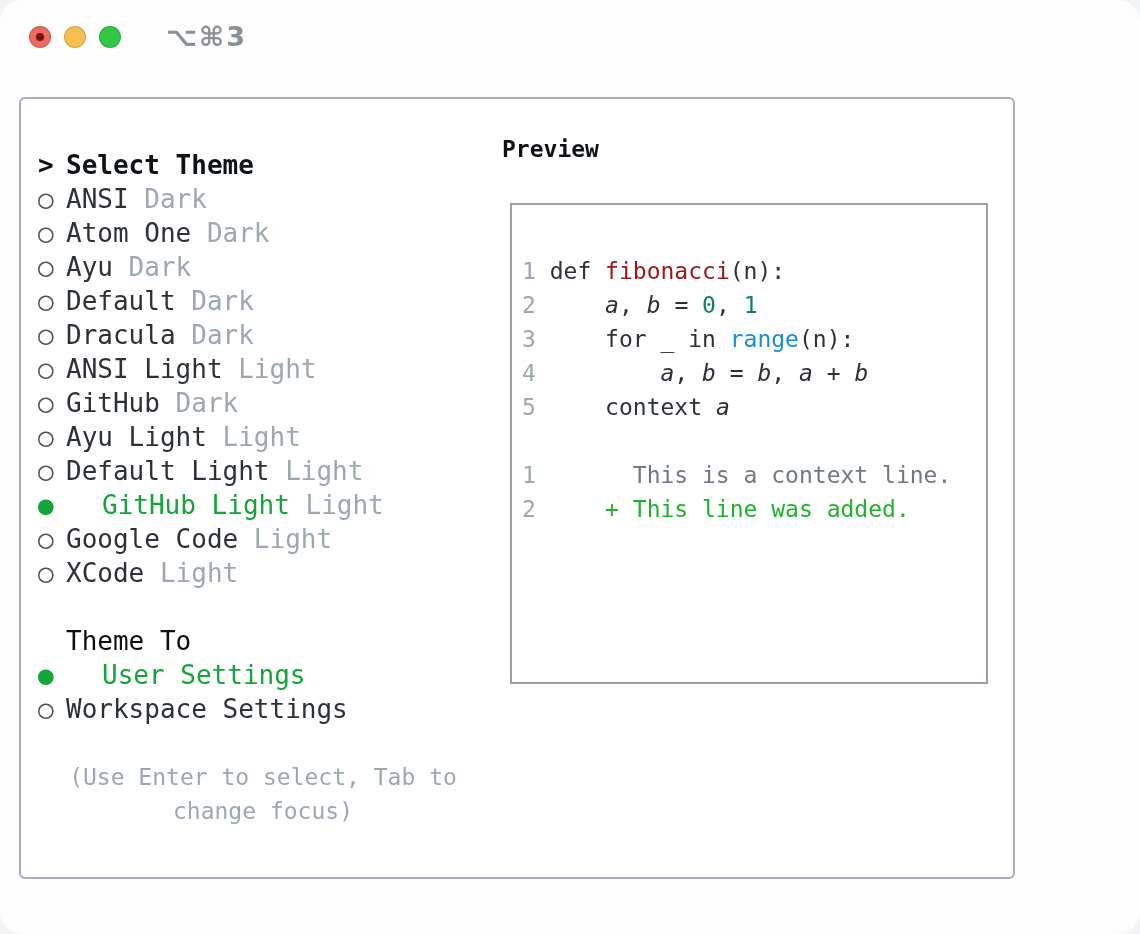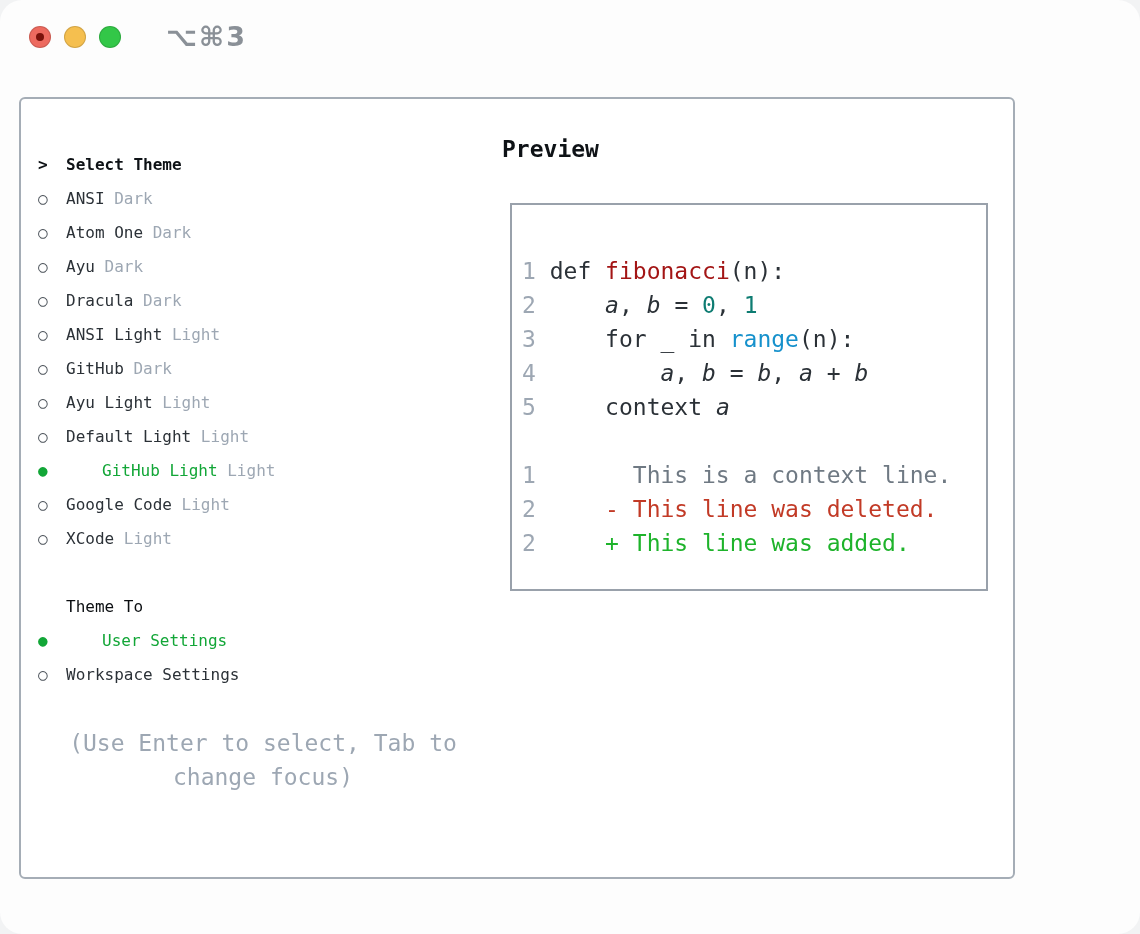--- a/index.html
+++ b/index.html
@@ -33,21 +33,21 @@
     position:absolute;left:166px;top:21px;font-size:27px;font-weight:600;
     color:#8a9097;letter-spacing:2px;white-space:pre;
     font-family:"DejaVu Sans","DejaVu Sans Mono",sans-serif;
   }
   
   .panel{
     position:absolute;left:19px;top:97px;width:996px;height:782px;
     background:#ffffff;border:2px solid var(--panel-border);border-radius:6px;
     box-sizing:border-box;
   }
-  .row{height:34px;line-height:34px;font-size:16px;white-space:pre;color:var(--text);}
+  .row{height:34px;line-height:34px;font-size:26px;white-space:pre;color:var(--text);}
   .row .marker{display:inline-block;width:28px;white-space:pre;}
   .spacer{height:34px;}
   
   .left-col{position:absolute;left:17px;top:49px;}
   .menu-heading{font-weight:bold;color:var(--heading);}
   .menu-heading .marker{color:var(--heading);}
   .radio{color:#4d545b;}
   .radio.on{color:var(--green);}
   .item-name{color:var(--text);}
   .item-name.on{color:var(--green);margin-left:36px;}
@@ -55,21 +55,21 @@
   .apply-heading{color:#0b0e11;}
   .hint{
     margin-top:34px;width:450px;font-size:23px;line-height:34px;color:var(--muted);text-align:center;
   }
   
   .preview-heading{
     position:absolute;left:481px;top:33px;height:34px;line-height:34px;
     font-size:23px;font-weight:bold;color:var(--heading);
   }
   .preview-box{
-    position:absolute;left:489px;top:104px;width:478px;height:388px;
+    position:absolute;left:489px;top:104px;width:478px;height:481px;
     border:2px solid var(--preview-border);background:#ffffff;
     box-sizing:border-box;padding:49px 0 0 10px;overflow:hidden;
   }
   .code-line{height:34px;line-height:34px;font-size:23px;white-space:pre;}
   .lnum{color:var(--muted);}
   .tok-plain{color:var(--text);}
   .tok-function{color:var(--func-red);}
   .tok-number{color:var(--num-teal);}
   .tok-builtin{color:var(--builtin-blue);}
   .tok-variable{color:var(--text);font-style:italic;}
@@ -91,20 +91,21 @@
 
   <div class="panel">
 
     <div class="left-col">
       <div class="row menu-heading"><span class="marker">&gt;</span><span>Select Theme</span></div>
 
       <div id="theme-items">
           <div class="row"><span class="marker radio">○</span><span class="item-name">ANSI</span><span class="variant"> Dark</span></div>
           <div class="row"><span class="marker radio">○</span><span class="item-name">Atom One</span><span class="variant"> Dark</span></div>
           <div class="row"><span class="marker radio">○</span><span class="item-name">Ayu</span><span class="variant"> Dark</span></div>
+          <div class="row"><span class="marker radio">○</span><span class="item-name">Default</span><span class="variant"> Dark</span></div>
           <div class="row"><span class="marker radio">○</span><span class="item-name">Dracula</span><span class="variant"> Dark</span></div>
           <div class="row"><span class="marker radio">○</span><span class="item-name">ANSI Light</span><span class="variant"> Light</span></div>
           <div class="row"><span class="marker radio">○</span><span class="item-name">GitHub</span><span class="variant"> Dark</span></div>
           <div class="row"><span class="marker radio">○</span><span class="item-name">Ayu Light</span><span class="variant"> Light</span></div>
           <div class="row"><span class="marker radio">○</span><span class="item-name">Default Light</span><span class="variant"> Light</span></div>
           <div class="row"><span class="marker radio on">●</span><span class="item-name on">GitHub Light</span><span class="variant"> Light</span></div>
           <div class="row"><span class="marker radio">○</span><span class="item-name">Google Code</span><span class="variant"> Light</span></div>
           <div class="row"><span class="marker radio">○</span><span class="item-name">XCode</span><span class="variant"> Light</span></div>
         </div>
 
@@ -124,19 +125,18 @@
 
     <div class="preview-box">
       <div id="preview-lines">
           <div class="code-line"><span class="lnum">1</span><span class="tok-plain"> def </span><span class="tok-function">fibonacci</span><span class="tok-plain">(n):</span></div>
           <div class="code-line"><span class="lnum">2</span><span class="tok-plain">     </span><span class="tok-variable">a</span><span class="tok-plain">, </span><span class="tok-variable">b</span><span class="tok-plain"> = </span><span class="tok-number">0</span><span class="tok-plain">, </span><span class="tok-number">1</span></div>
           <div class="code-line"><span class="lnum">3</span><span class="tok-plain">     for _ in </span><span class="tok-builtin">range</span><span class="tok-plain">(n):</span></div>
           <div class="code-line"><span class="lnum">4</span><span class="tok-plain">         </span><span class="tok-variable">a</span><span class="tok-plain">, </span><span class="tok-variable">b</span><span class="tok-plain"> = </span><span class="tok-variable">b</span><span class="tok-plain">, </span><span class="tok-variable">a</span><span class="tok-plain"> + </span><span class="tok-variable">b</span></div>
           <div class="code-line"><span class="lnum">5</span><span class="tok-plain">     context </span><span class="tok-variable">a</span></div>
           <div class="code-line"><span class="lnum"></span></div>
           <div class="code-line"><span class="lnum">1</span><span class="tok-context">       This is a context line.</span></div>
-          <div class="code-line"><span class="lnum">2</span><span class="tok-deleted">     - This line was deleted.</span></div>
           <div class="code-line"><span class="lnum">2</span><span class="tok-added">     + This line was added.</span></div>
         </div>
     </div>
 
   </div>
 </div>
 
 </body></html>

